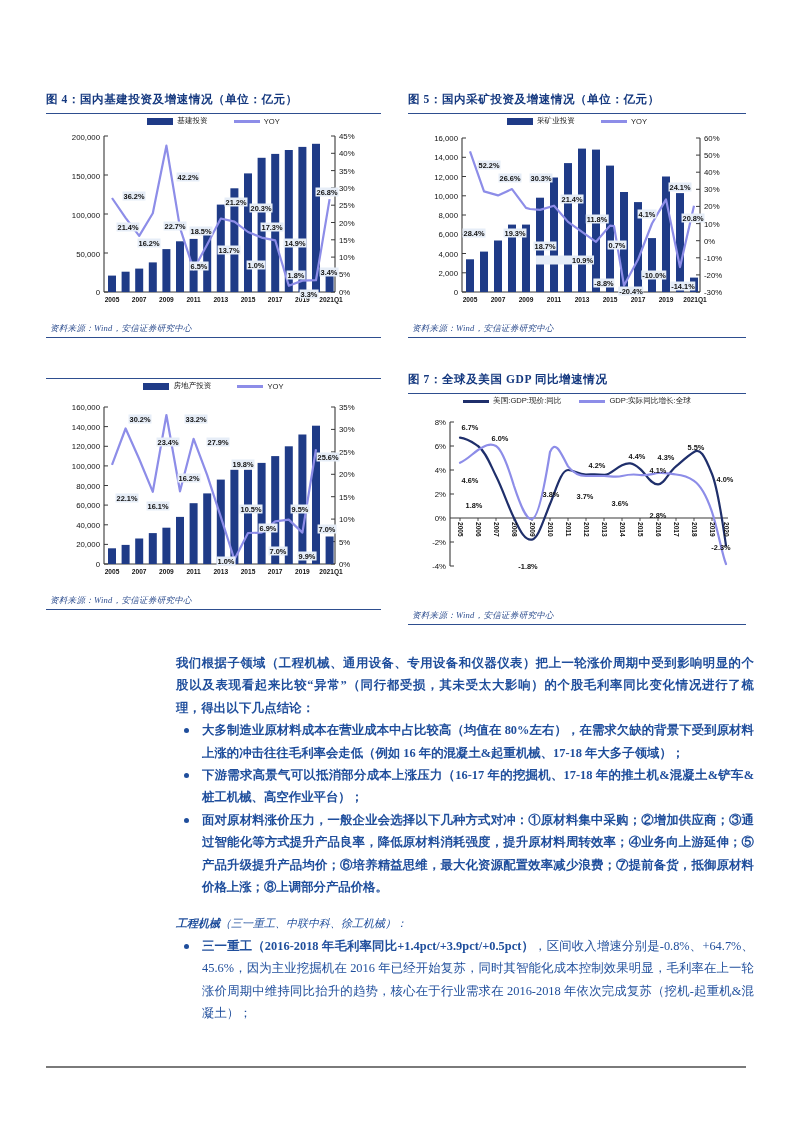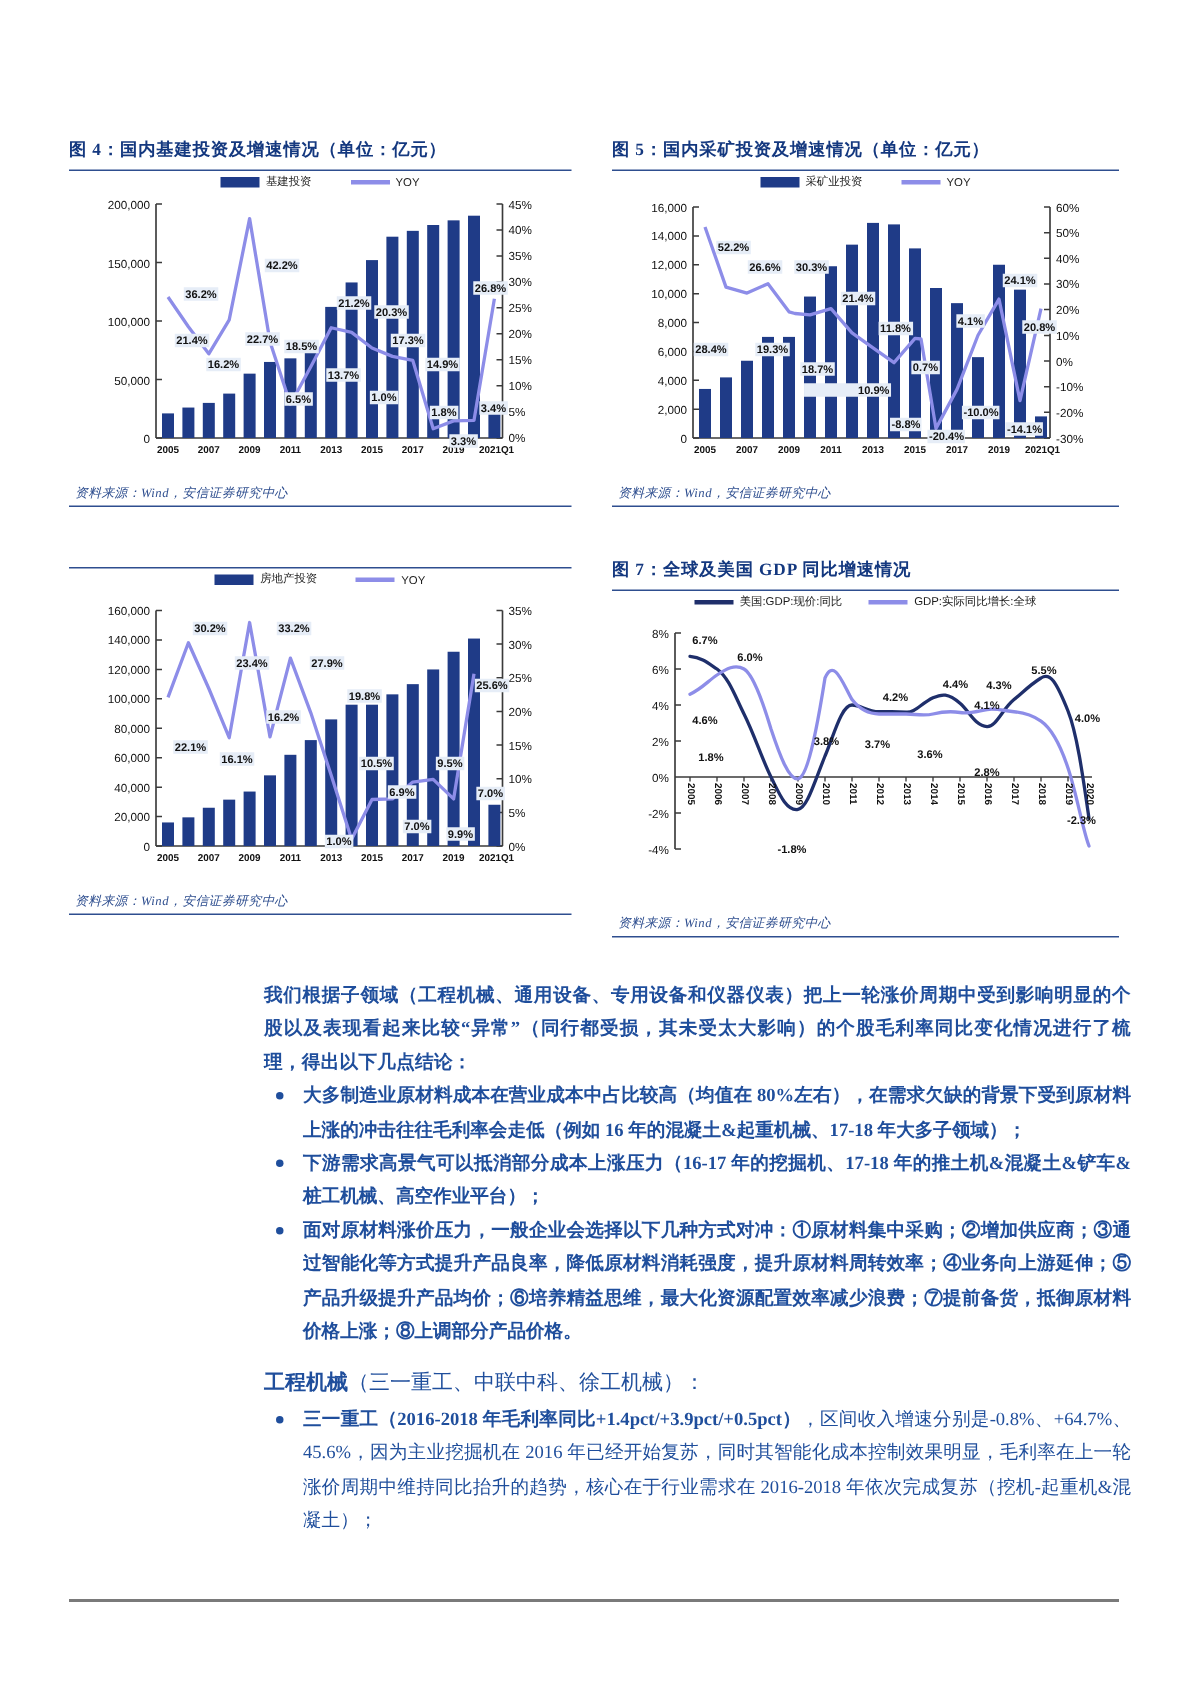--- a/index.html
+++ b/index.html
@@ -63,22 +63,22 @@
   ul.blist li{
     position:relative;padding-left:26px;margin:0;
     font-family:"Liberation Serif", serif;font-weight:bold;
     font-size:12.4px;line-height:22.4px;color:#1F4E9C;text-align:justify;
   }
   ul.blist li:before{
     content:"";position:absolute;left:8px;top:9px;
     width:5px;height:5px;border-radius:50%;background:#1F4E9C;
   }
   .secthead{
-    font-family:"Liberation Serif", serif;font-size:14px;line-height:22.4px;
-    color:#1F4E9C;margin-top:14px;
+    font-family:"Liberation Serif", serif;font-size:11px;line-height:22.4px;
+    color:#1F4E9C;margin-top:14px;font-style:italic;
   }
   .secthead b{font-weight:bold;}
   .normal{font-weight:normal;}
   .rule{
     position:absolute;left:46px;top:1066px;width:700px;height:2px;
     background:#7a7a7a;
   }
 </style>
 </head>
 <body>

